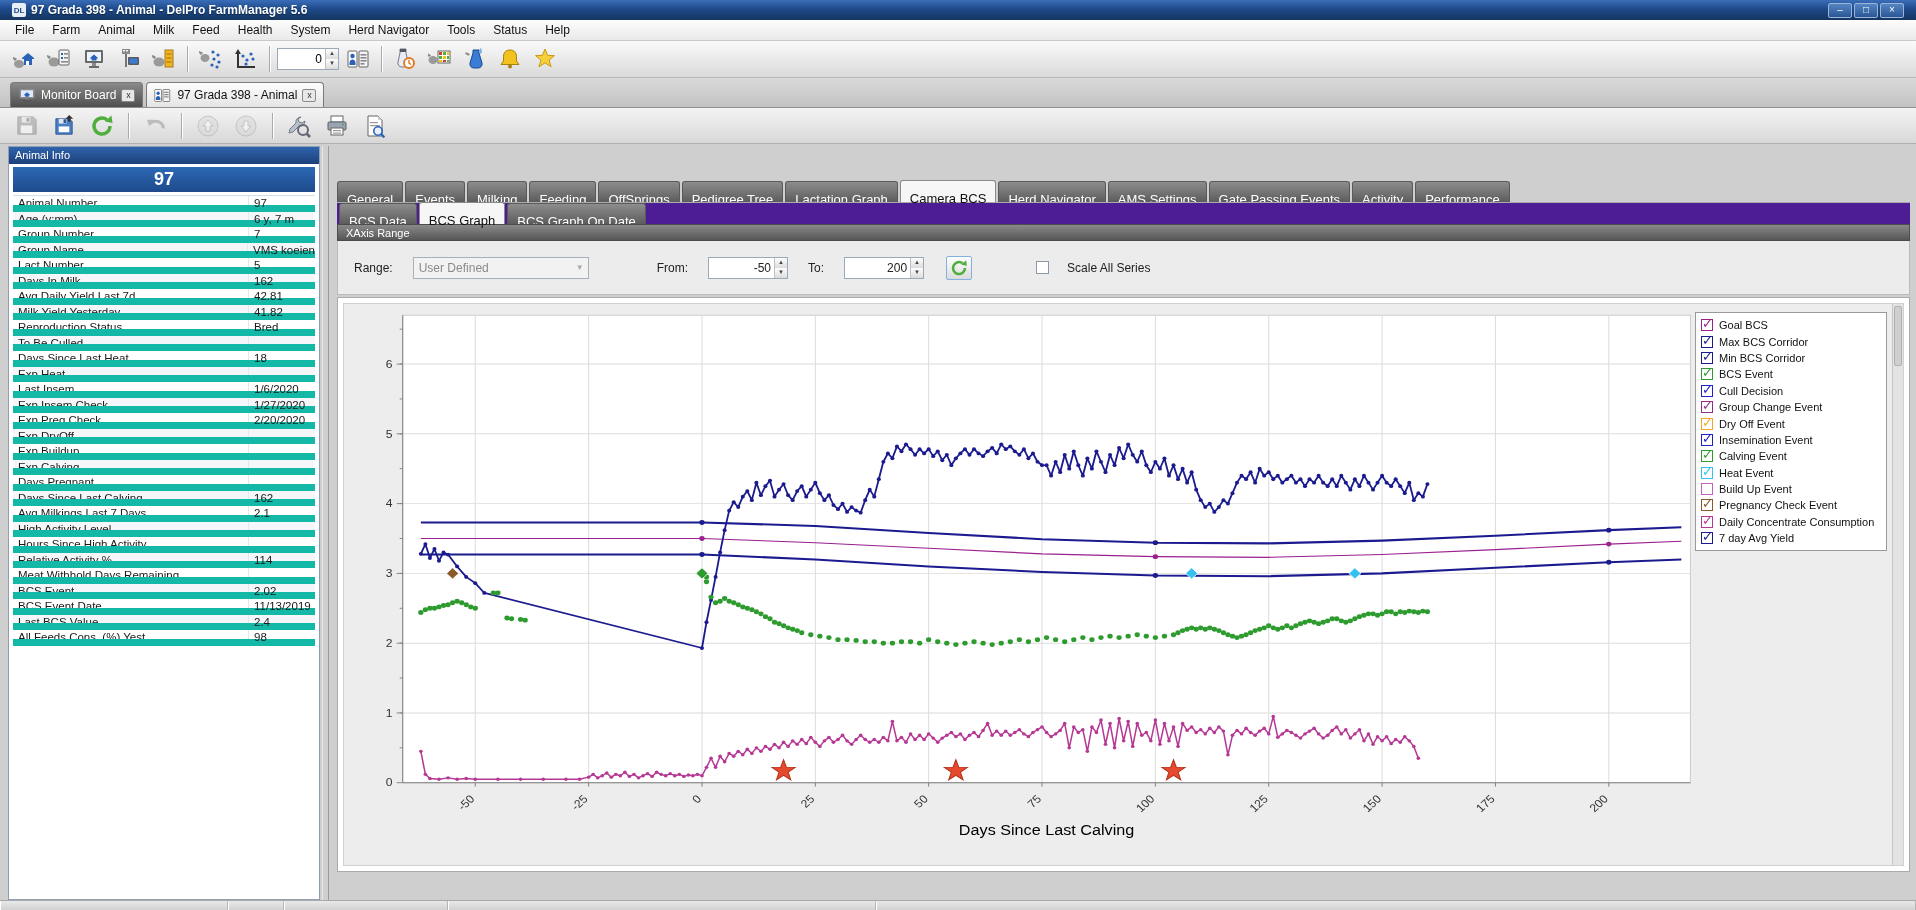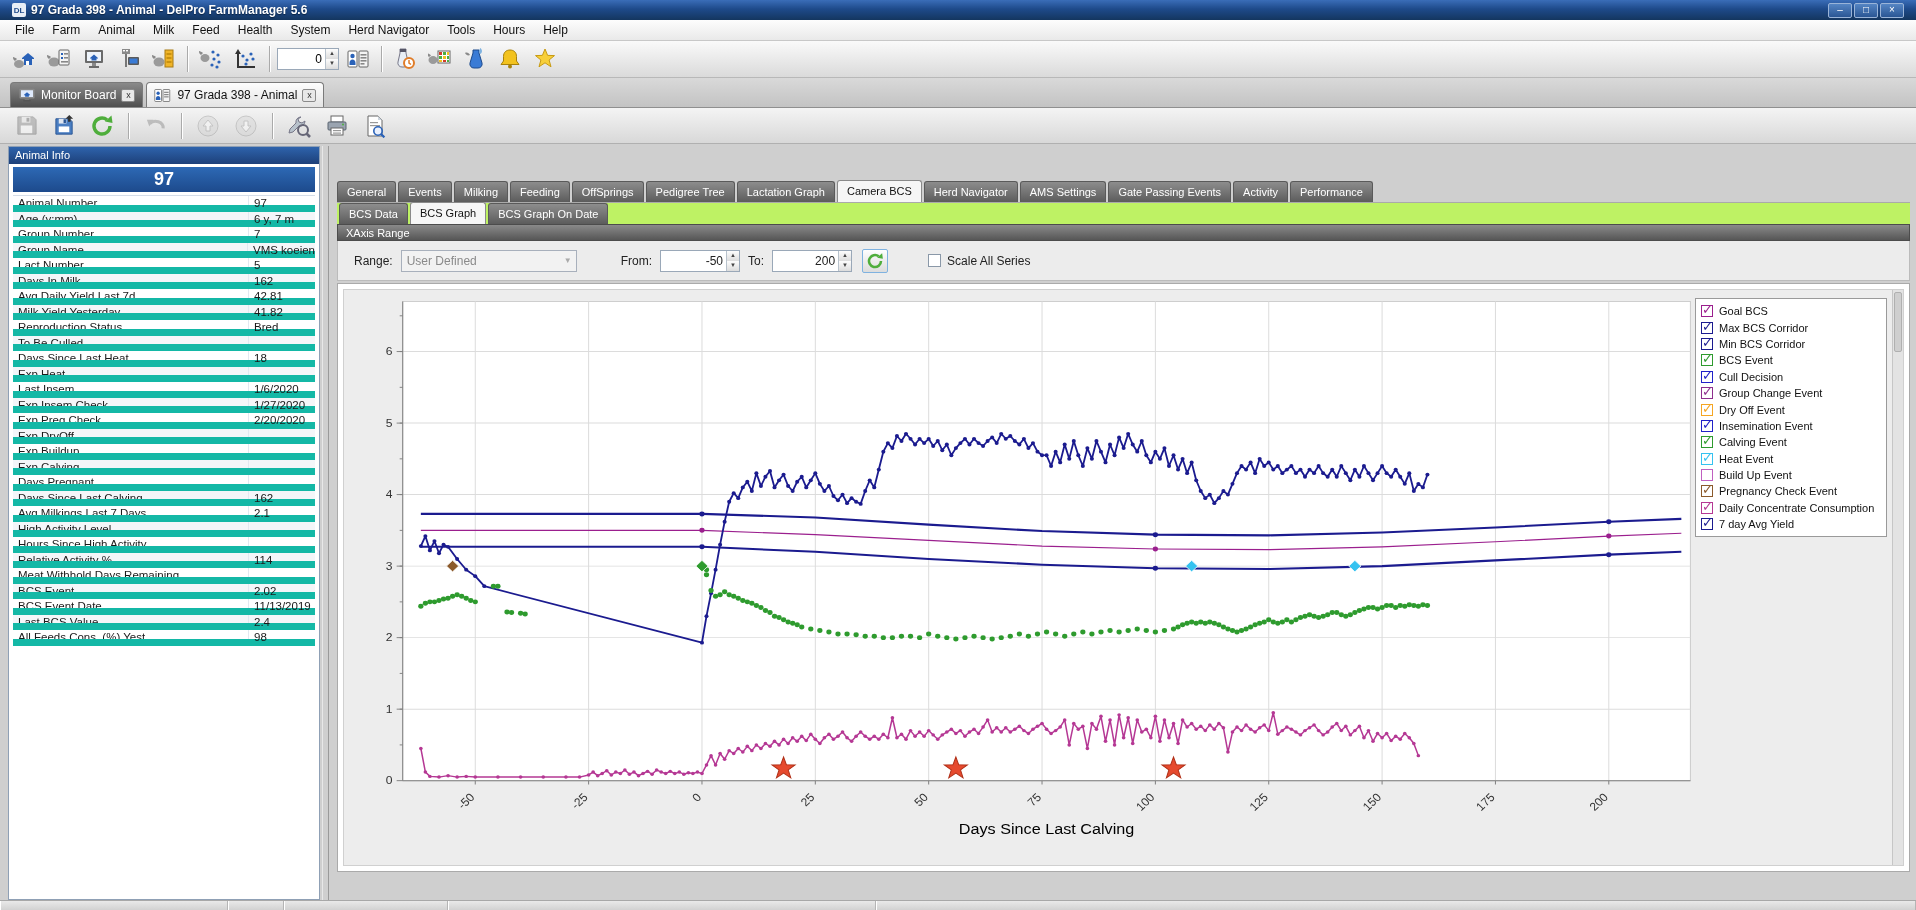--- a/index.html
+++ b/index.html
@@ -57,31 +57,31 @@
   .info-row { display:flex; height:15.5px; line-height:15px; font-size:11.5px; color:#1a1a1a;
     border-bottom:7px solid #14b8a6; }
   .info-row:nth-child(even) { background:#f4f6f9; }
   .info-row .lbl { width:236px; padding-left:5px; border-right:1px solid #e2e8f0;
     overflow:hidden; white-space:nowrap; }
   .info-row .val { flex:1; padding-left:5px; white-space:nowrap; }
   .splitter { width:7px; background:#cfcfcf; border-left:1px solid #e8e8e8; border-right:1px solid #9a9a9a; margin:0 2px; }
 
   .right-panel { flex:1; padding:34px 6px 0 6px; display:flex; flex-direction:column; }
   .tabs-row { display:flex; align-items:flex-end; gap:2px; height:22px; }
-  .tab { height:21px; padding:0 9px; font-size:11px; line-height:20px; border:1px solid #5a5a5a;
+  .tab { height:21px; padding:8px 9px; font-size:13px; line-height:20px; border:1px solid #5a5a5a;
     border-bottom:none; border-radius:3px 3px 0 0;
     background:linear-gradient(180deg,#8d8d8d,#5c5c5c); color:#fff; }
   .tab.active { background:#f6f6f6; color:#111; height:22px; border-color:#8a8a8a; position:relative; z-index:2; }
-  .subtabs-row { display:flex; align-items:flex-end; gap:2px; height:22px; background:#bef264;
+  .subtabs-row { display:flex; align-items:flex-end; gap:2px; height:22px; background:#4c1d95;
     border-top:1px solid #aaa; padding-left:2px; }
 
   .xaxis-header { height:17px; background:linear-gradient(180deg,#8a8a8a,#565656); color:#fff;
     font-size:11px; padding:2px 8px; border:1px solid #4c4c4c; }
-  .controls-row { height:40px; background:#ececec; border:1px solid #bbb; border-top:none;
-    display:flex; align-items:center; gap:8px; padding-left:16px; font-size:12px; color:#222; }
+  .controls-row { height:54px; background:#ececec; border:1px solid #bbb; border-top:none;
+    display:flex; align-items:center; gap:20px; padding-left:16px; font-size:12px; color:#222; }
   .combo { width:176px; height:22px; background:#f2f2f2; border:1px solid #a8b0bc; color:#8a8a8a;
     display:flex; align-items:center; padding-left:5px; }
   .combo .arrow { margin-left:auto; width:16px; text-align:center; color:#aaa; font-size:8px; }
   .spin-input { width:80px; height:22px; background:#fff; border:1px solid #9aa8b8; display:flex; }
   .spin-input .v { flex:1; text-align:right; padding:3px 3px 0 0; font-size:12px; }
   .refresh-btn { width:26px; height:24px; border:1px solid #7fb2e0; border-radius:2px;
     background:linear-gradient(180deg,#fefefe,#dcdcdc); display:flex; align-items:center; justify-content:center; margin-left:2px; }
   .checkbox { width:13px; height:13px; background:#fff; border:1px solid #8a98a8; display:inline-block; vertical-align:-2px; }
 
   .chart-outer { flex:1; margin-top:2px; margin-bottom:28px; background:#fff; border:1px solid #aaa; padding:5px; }
@@ -121,21 +121,21 @@
 
 <span class="menu-item">File</span>
     <span class="menu-item">Farm</span>
     <span class="menu-item">Animal</span>
     <span class="menu-item">Milk</span>
     <span class="menu-item">Feed</span>
     <span class="menu-item">Health</span>
     <span class="menu-item">System</span>
     <span class="menu-item">Herd Navigator</span>
     <span class="menu-item">Tools</span>
-    <span class="menu-item">Hours</span>
+    <span class="menu-item">Status</span>
     <span class="menu-item">Help</span>
   </div>
 
 <div class="toolbar">
   <span class="tbtn">
     <svg width="24" height="24" viewBox="0 0 24 24">
         <path d="M3 14c-2-1-2-3-2-4 1 0 3 1 4 2z" fill="#8a8a8a"></path>
         <ellipse cx="7" cy="17" rx="5" ry="4" fill="#9a9a9a"></ellipse>
         <path d="M13 11l6-5 6 5v1h-2v6h-8v-6h-2z" fill="#2a62b8" transform="translate(-3,0)"></path>
         <rect x="14" y="14" width="3" height="4" fill="#fff"></rect>

